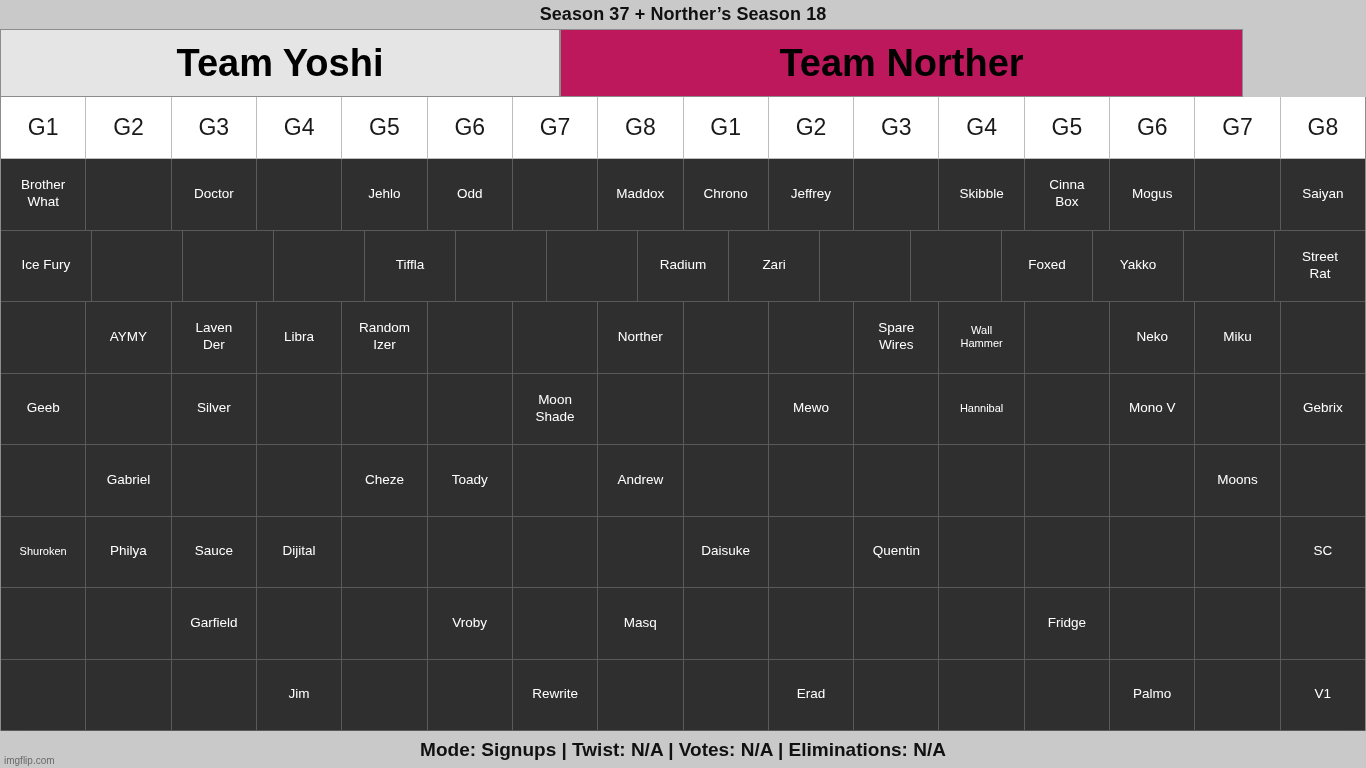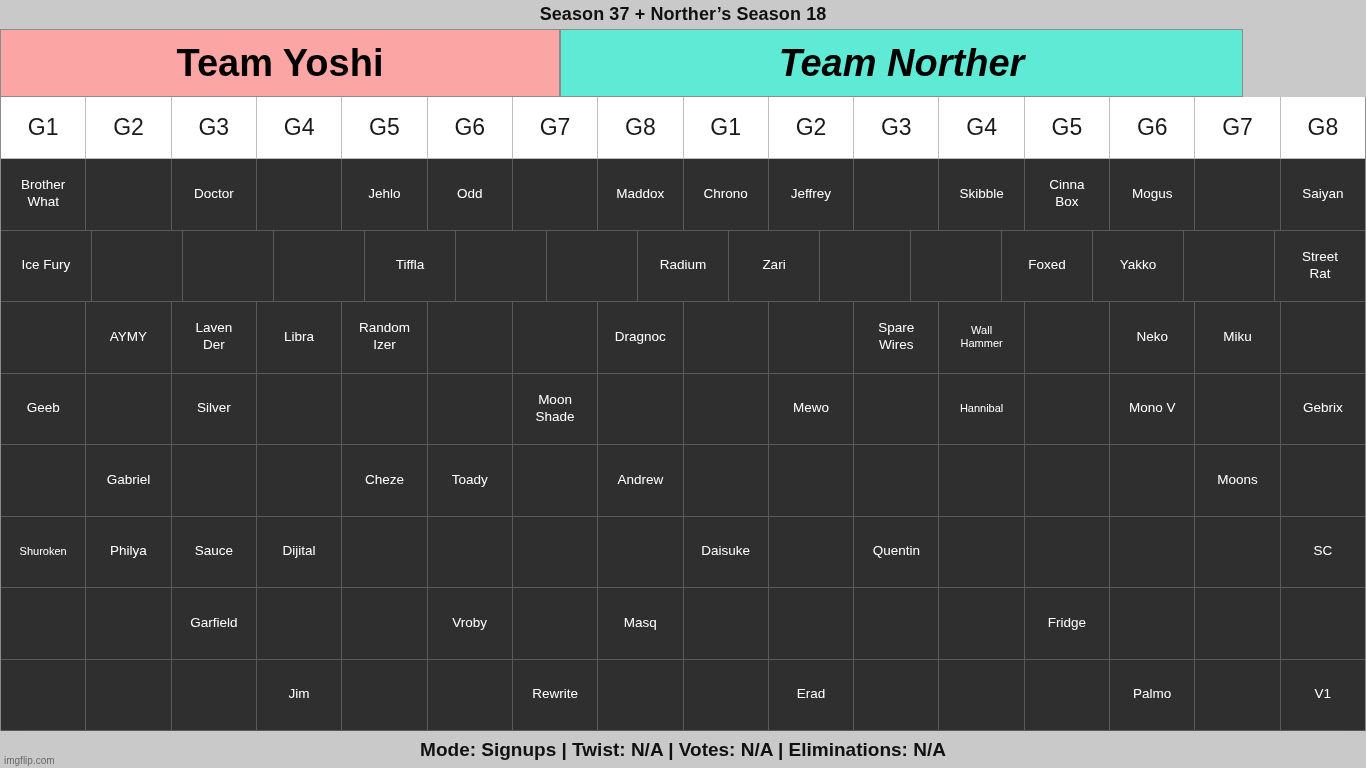--- a/index.html
+++ b/index.html
@@ -42,26 +42,25 @@
     align-items: center;
     justify-content: center;
     font-size: 38px;
     font-weight: bold;
     color: #000;
     box-sizing: border-box;
     border: 1px solid #8c8c8c;
   }
   .team-yoshi {
     width: 560px;
-    background: #fca5a5;
+    background: #e5e5e5;
   }
   .team-norther {
     width: 683px;
-    background: #5eead4;
-    font-style: italic;
+    background: #be185d;
   }
   .grid {
     flex: 1 1 auto;
     display: flex;
     flex-direction: column;
     background: #2f2f2f;
     border-left: 1px solid #8c8c8c;
     border-right: 1px solid #8c8c8c;
     box-sizing: border-box;
   }
@@ -199,21 +198,21 @@
         <div class="data-row">
           <div class="cell"></div>
           <div class="cell">AYMY</div>
           <div class="cell">Laven
 Der</div>
           <div class="cell">Libra</div>
           <div class="cell">Random
 Izer</div>
           <div class="cell"></div>
           <div class="cell"></div>
-          <div class="cell">Dragnoc</div>
+          <div class="cell">Norther</div>
           <div class="cell"></div>
           <div class="cell"></div>
           <div class="cell">Spare
 Wires</div>
           <div class="cell small">Wall
 Hammer</div>
           <div class="cell"></div>
           <div class="cell">Neko</div>
           <div class="cell">Miku</div>
           <div class="cell"></div>

